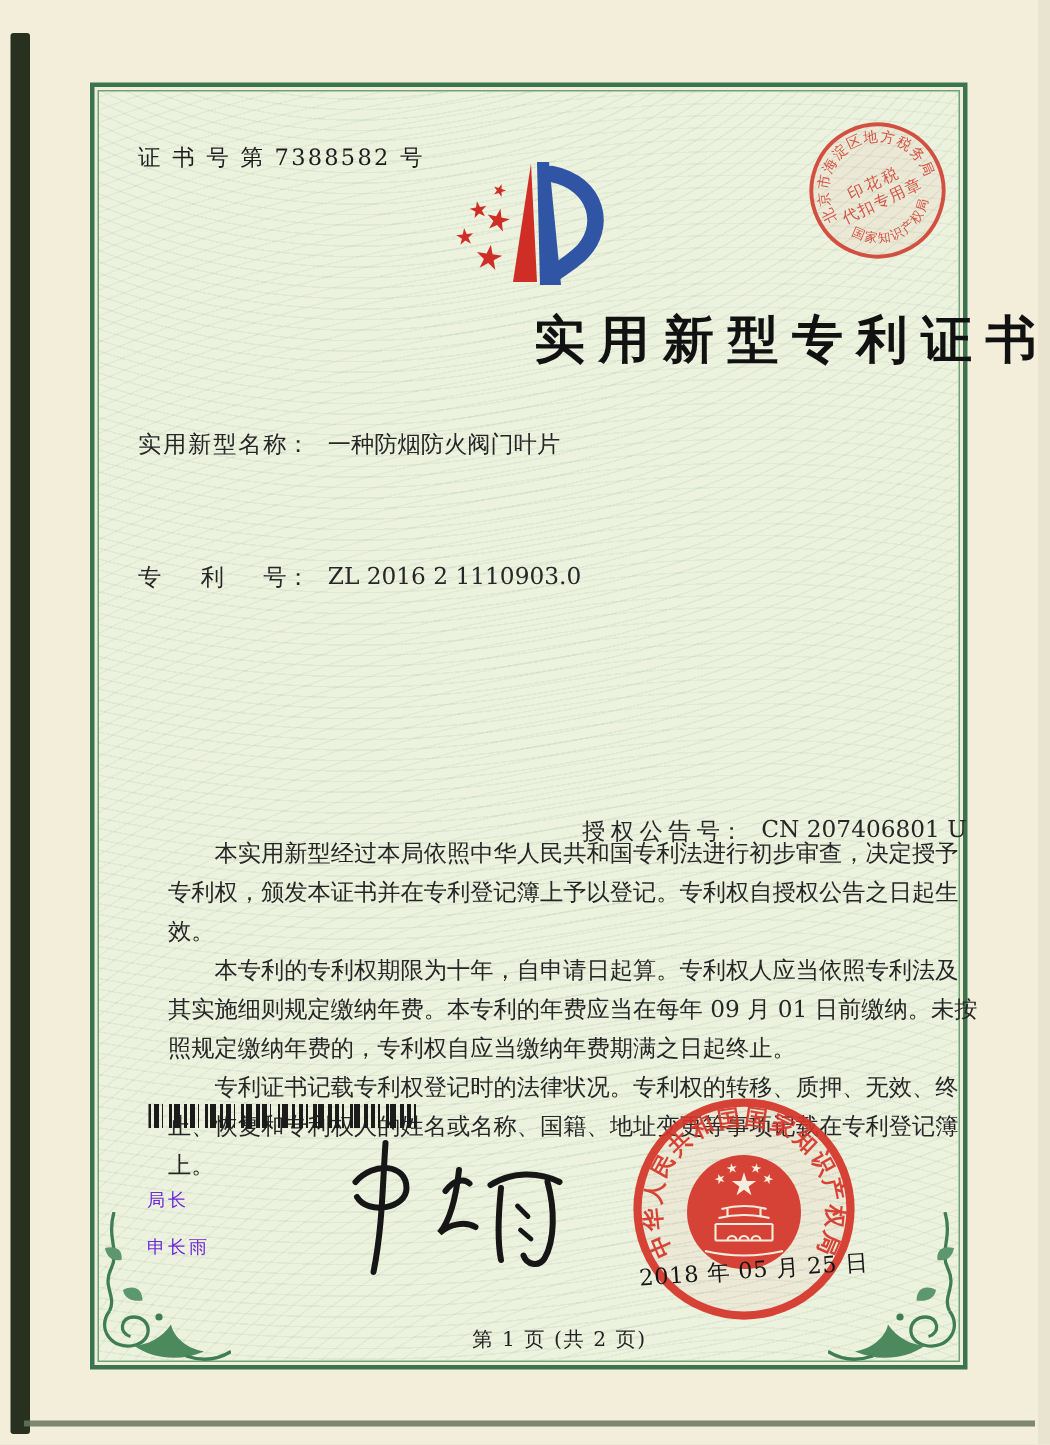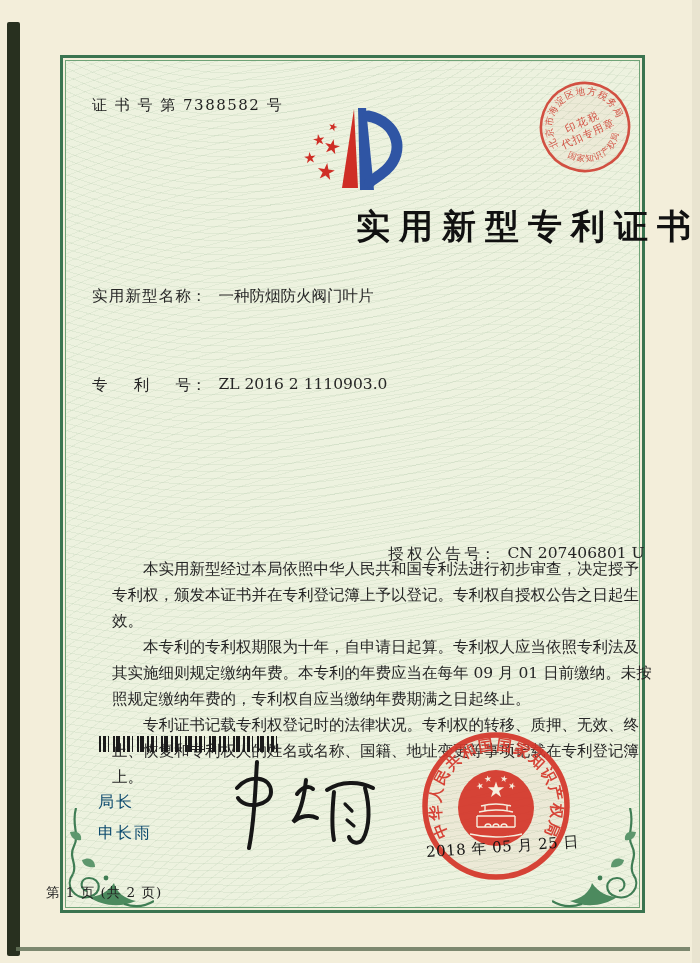--- a/index.html
+++ b/index.html
@@ -54,32 +54,32 @@
   .barcode{
     position:absolute;left:99px;top:736px;width:182px;height:16px;
     background:repeating-linear-gradient(90deg,
       #1b1b1b 0 2px, transparent 2px 4px,
       #1b1b1b 4px 7px, transparent 7px 9px,
       #1b1b1b 9px 10px, transparent 10px 14px,
       #1b1b1b 14px 16px, transparent 16px 17px,
       #1b1b1b 17px 21px, transparent 21px 24px);
   }
 
-  .director{position:absolute;left:98px;top:786px;font-size:16px;letter-spacing:2px;color:#0c4a6e;line-height:31px;
-    font-family:Liberation Serif, serif;}
+  .director{position:absolute;left:98px;top:786px;font-size:12px;letter-spacing:2px;color:#6d28d9;line-height:31px;
+    font-family:Liberation Mono, monospace;}
   .sig{position:absolute;left:205px;top:748px;width:175px;height:108px;}
 
   .seal{position:absolute;left:418px;top:728px;width:156px;height:156px;}
   .seal-date{
     position:absolute;left:426px;top:838px;width:145px;text-align:center;
     font-size:15px;color:#141414;letter-spacing:.5px;transform:rotate(-4deg);white-space:nowrap;
   }
   .tax-stamp{position:absolute;left:537px;top:79px;width:96px;height:96px;}
 
-  .footer{position:absolute;left:0;right:0;top:884px;font-size:13.5px;color:#222;letter-spacing:1px;padding-left:46px;}
+  .footer{position:absolute;left:0;right:0;top:884px;text-align:center;font-size:13.5px;color:#222;letter-spacing:1px;padding-left:46px;}
 </style>
 </head>
 <body>
 
 <div id="canvas">
 
   <div class="edge-left"></div>
   <div class="edge-bottom"></div>
   <div class="edge-right"></div>
 

